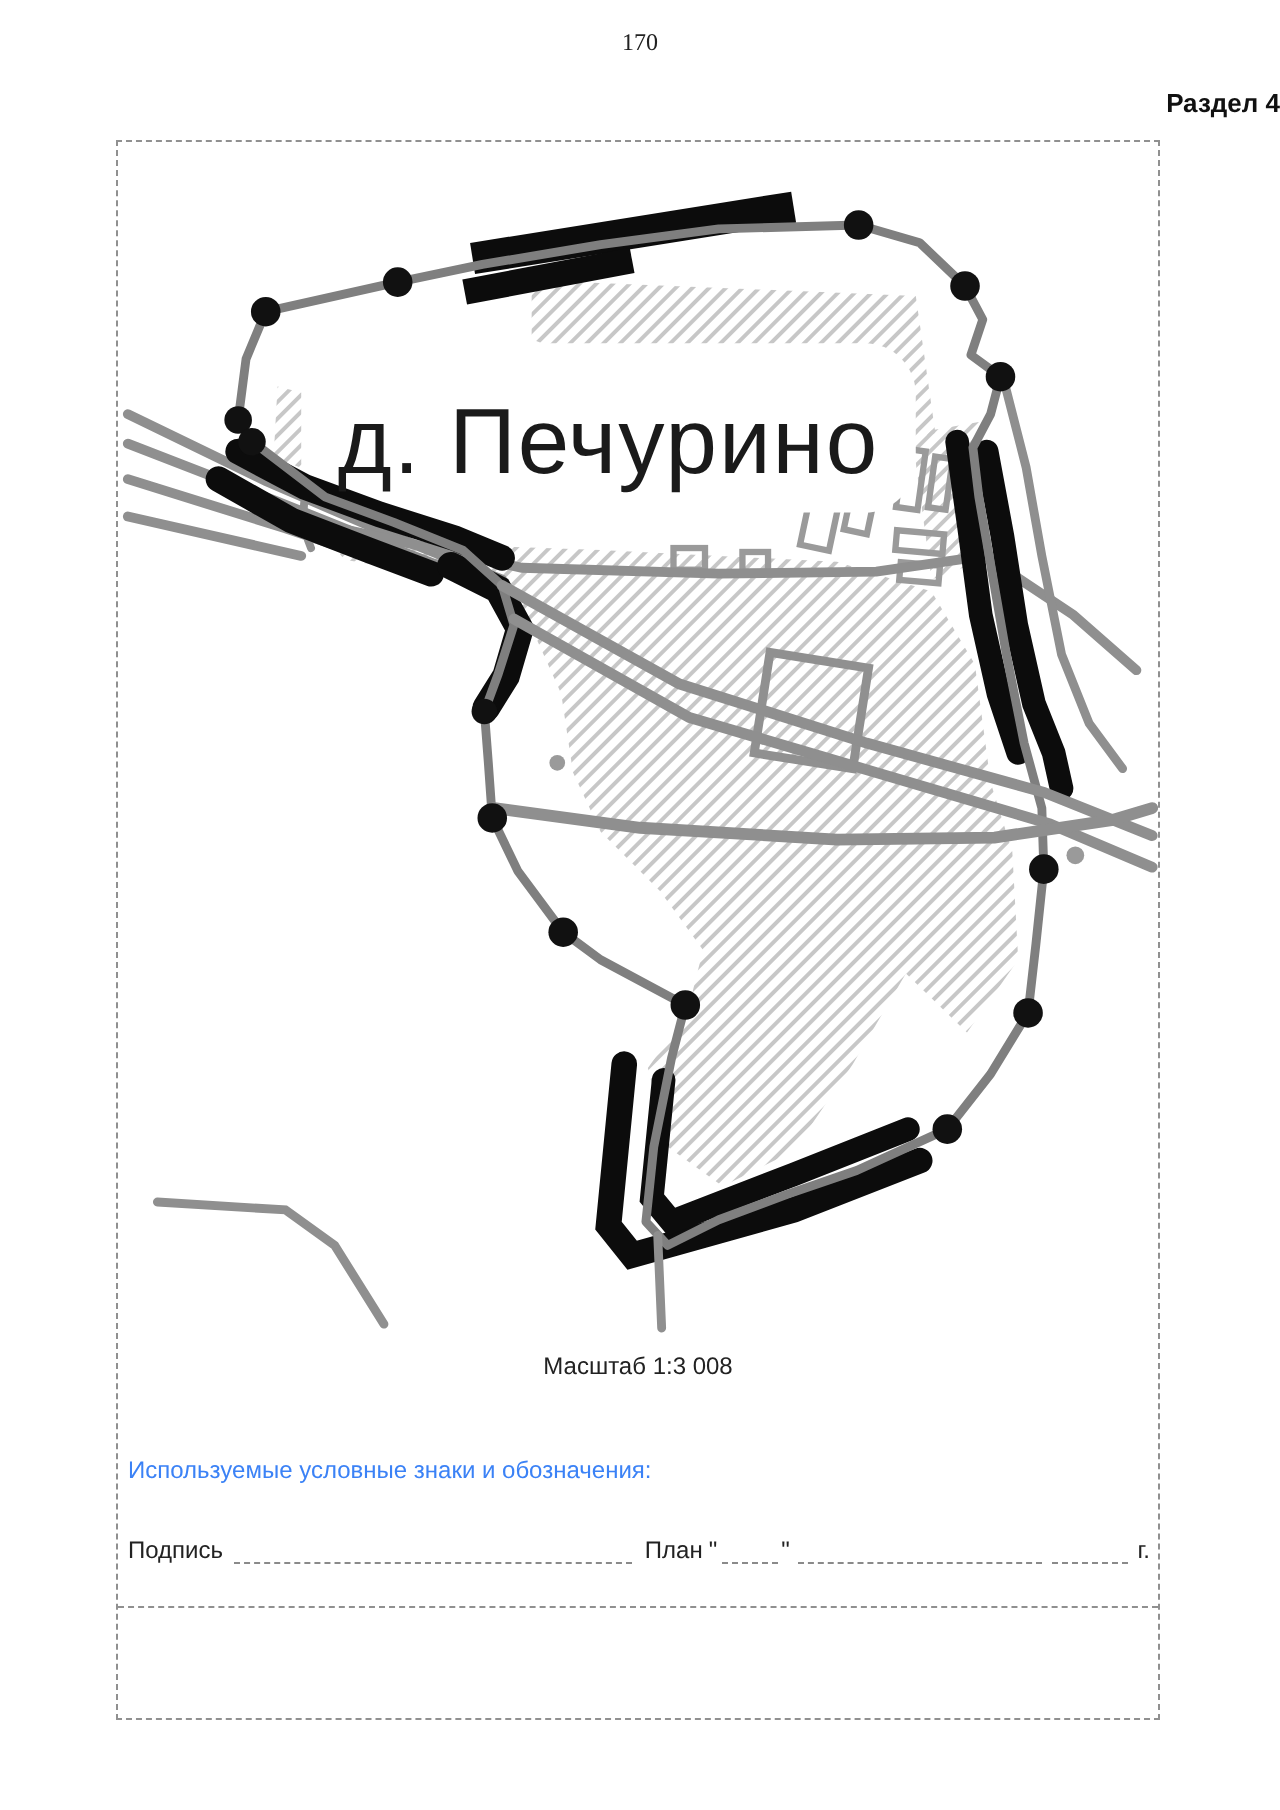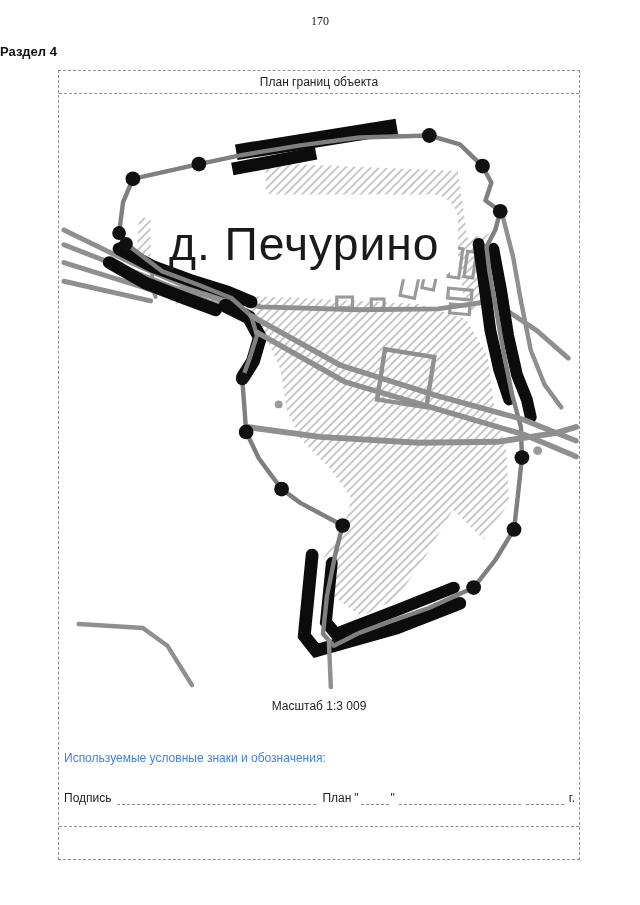--- a/index.html
+++ b/index.html
@@ -8,21 +8,21 @@
     font-family:"Liberation Sans",sans-serif;color:#1a1a1a;
     -webkit-font-smoothing:antialiased;
   }
   .page-number{
     position:absolute;top:14px;left:0;width:100%;
     text-align:center;font-family:"Liberation Serif",serif;
     font-size:12px;color:#222;
   }
   .section-title{
     position:absolute;top:44px;left:0;width:100%;
-    text-align:left;font-size:13px;font-weight:bold;color:#111;
+    text-align:right;font-size:13px;font-weight:bold;color:#111;
   }
   .doc-box{
     position:absolute;left:58px;top:70px;width:522px;height:790px;
     border:1px dashed #909090;box-sizing:border-box;
     font-size:12px;
   }
   .box-header{
     height:22px;line-height:22px;text-align:center;
     border-bottom:1px dashed #909090;color:#222;
   }
@@ -42,21 +42,20 @@
   .stamp-cell{padding:2px 6px;font-size:11.5px;line-height:15px;color:#222;}
   .q{margin-left:3px;}
 </style>
 </head>
 <body>
 
 <div class="page-number">170</div>
 <div class="section-title">Раздел 4</div>
 
 <div class="doc-box">
-  <div class="box-header">План границ объекта</div>
 
   <div class="map-cell">
 
     <svg class="map-svg" width="522" height="601" viewBox="55 92 530 610" xmlns="http://www.w3.org/2000/svg">
       <defs>
         <pattern id="hatch" width="6" height="6" patternUnits="userSpaceOnUse" patternTransform="rotate(45)">
           <line x1="1" y1="0" x2="1" y2="6" stroke="#c7c7c7" stroke-width="2"></line>
         </pattern>
       </defs>
 
@@ -135,21 +134,21 @@
         <circle cx="517" cy="532" r="7.5"></circle>
         <circle cx="525" cy="459" r="7.5"></circle>
         <circle cx="241" cy="379" r="6.5"></circle>
         <circle cx="278" cy="405" r="4" fill="#9a9a9a"></circle>
         <circle cx="541" cy="452" r="4.5" fill="#9a9a9a"></circle>
       </g>
 
       <text x="304" y="258" text-anchor="middle" font-family="Liberation Sans, sans-serif" font-size="47" letter-spacing="1" fill="#1a1a1a">д. Печурино</text>
     </svg>
 
-    <div class="scale-line">Масштаб 1:3 009</div>
+    <div class="scale-line">Масштаб 1:3 008</div>
     <div class="legend-line">Используемые условные знаки и обозначения:</div>
 
     <div class="signature-row">
       <span>Подпись</span>
       <span class="sig-line w1"></span>
       <span>План</span>
       <span class="q">"</span>
       <span class="sig-line w2"></span>
       <span>"</span>
       <span class="sig-line w3"></span>

